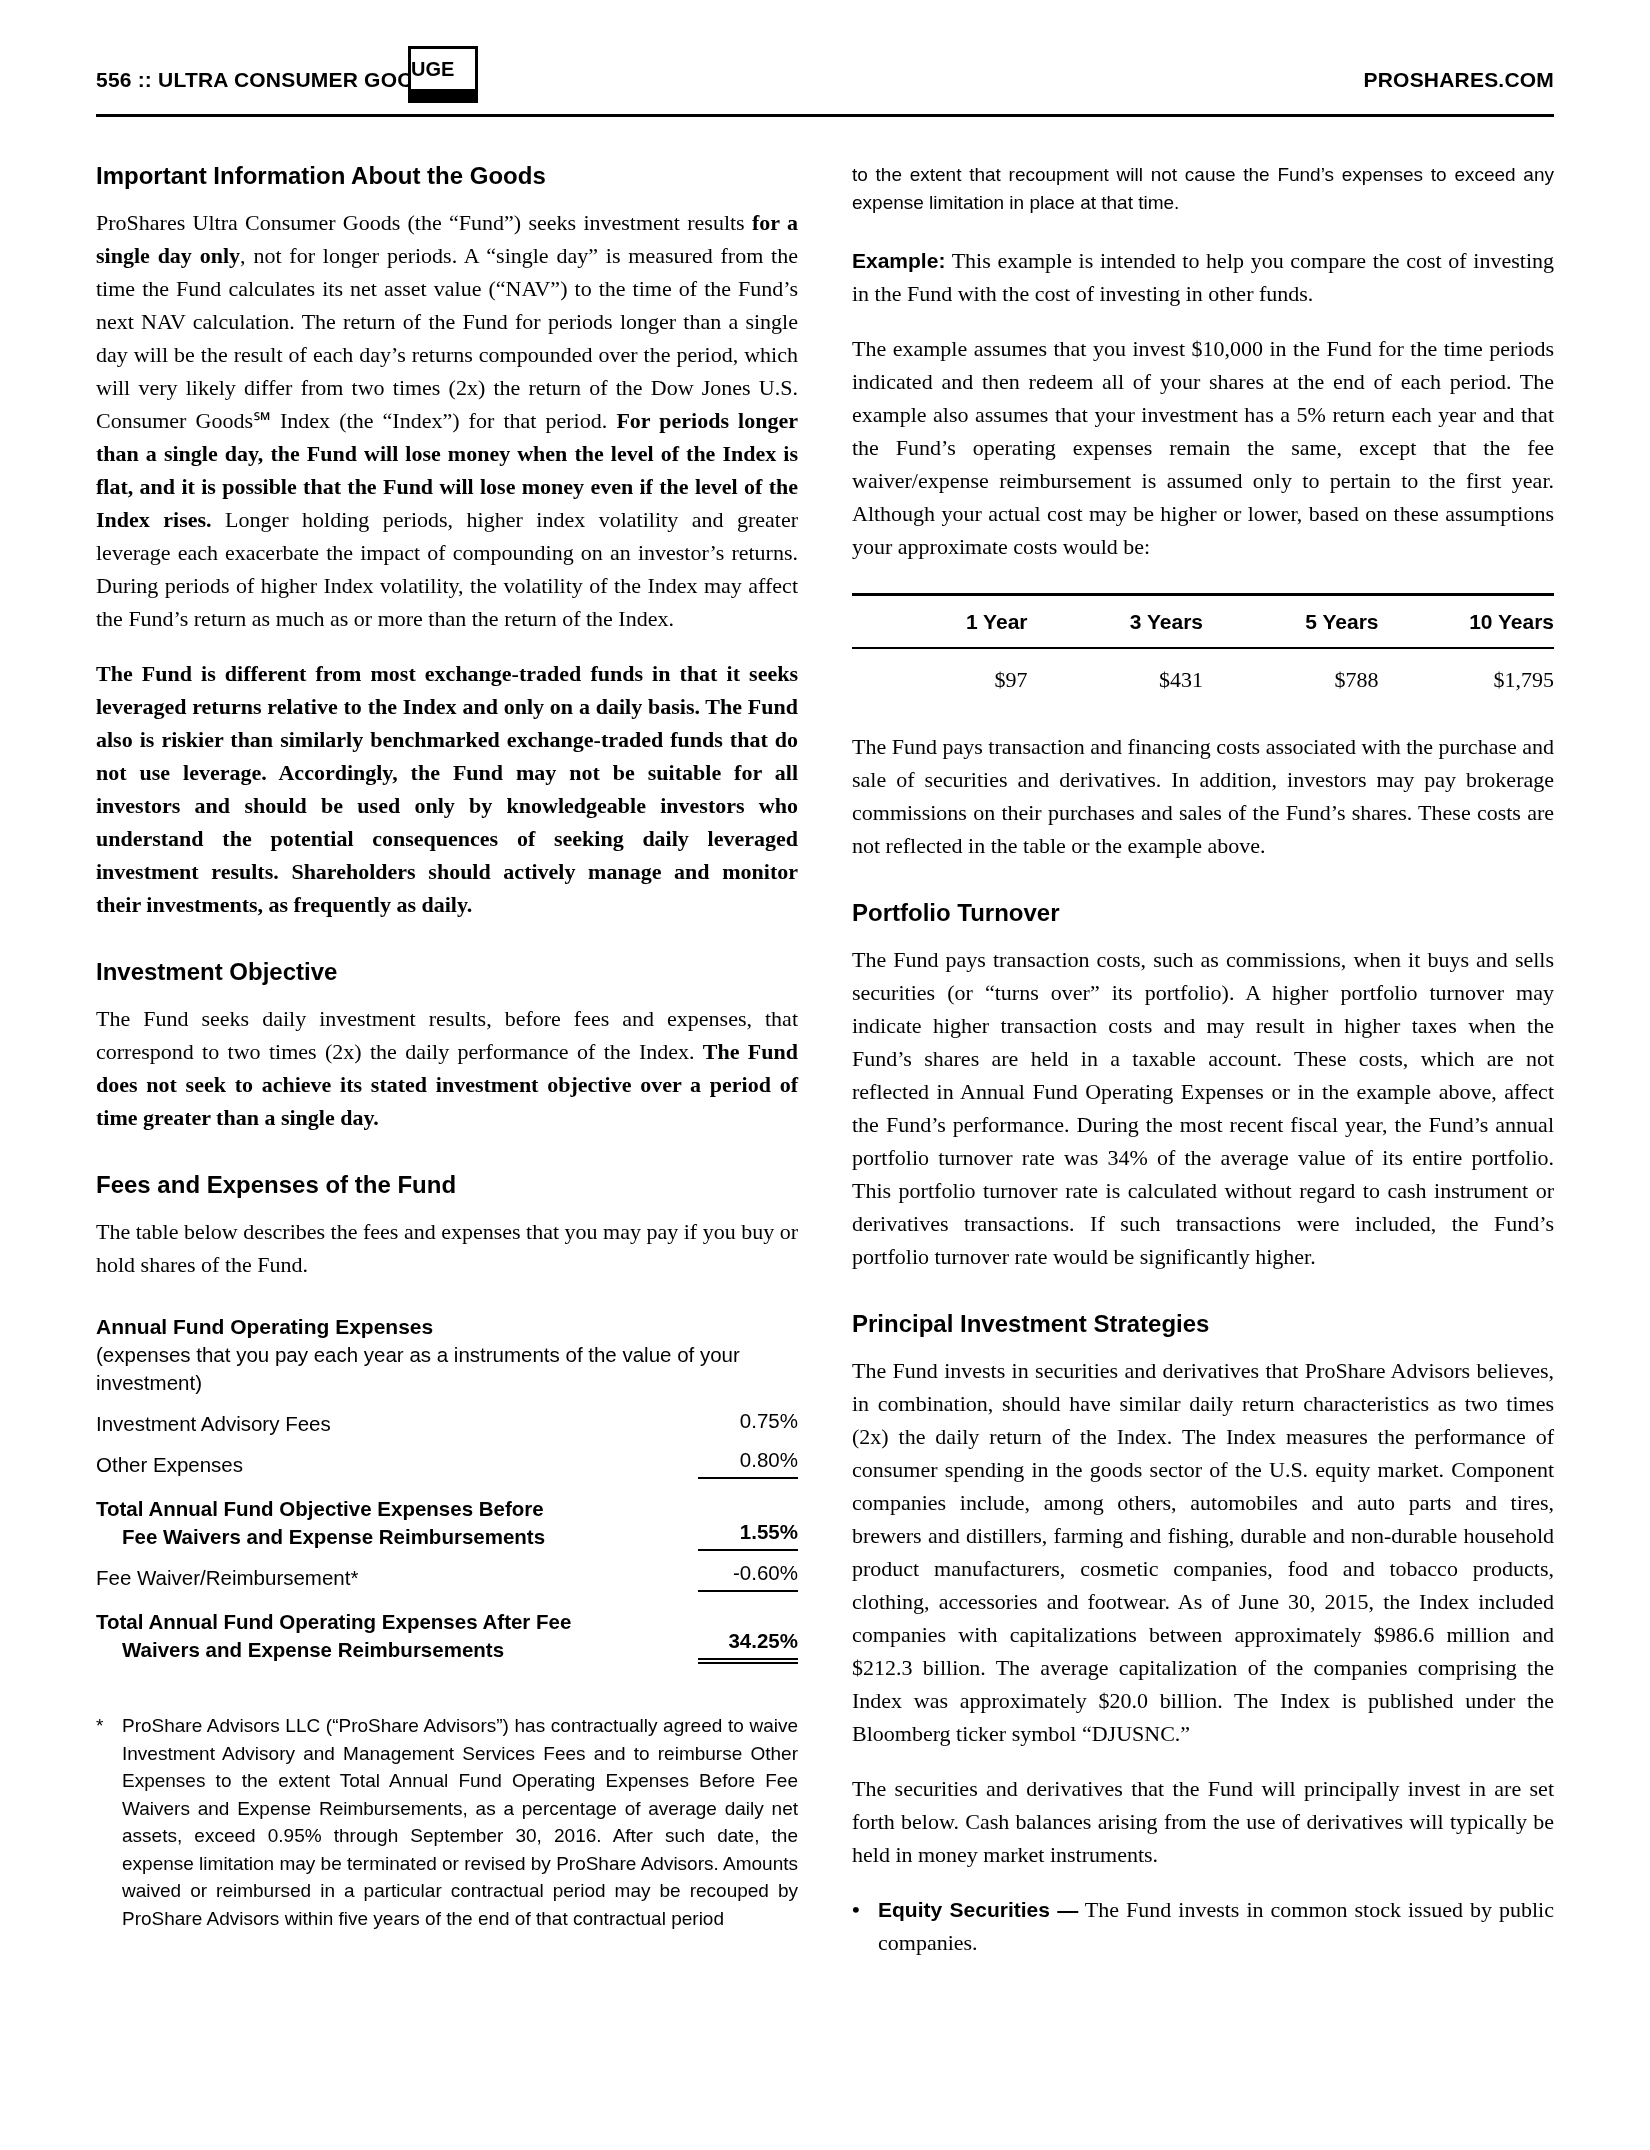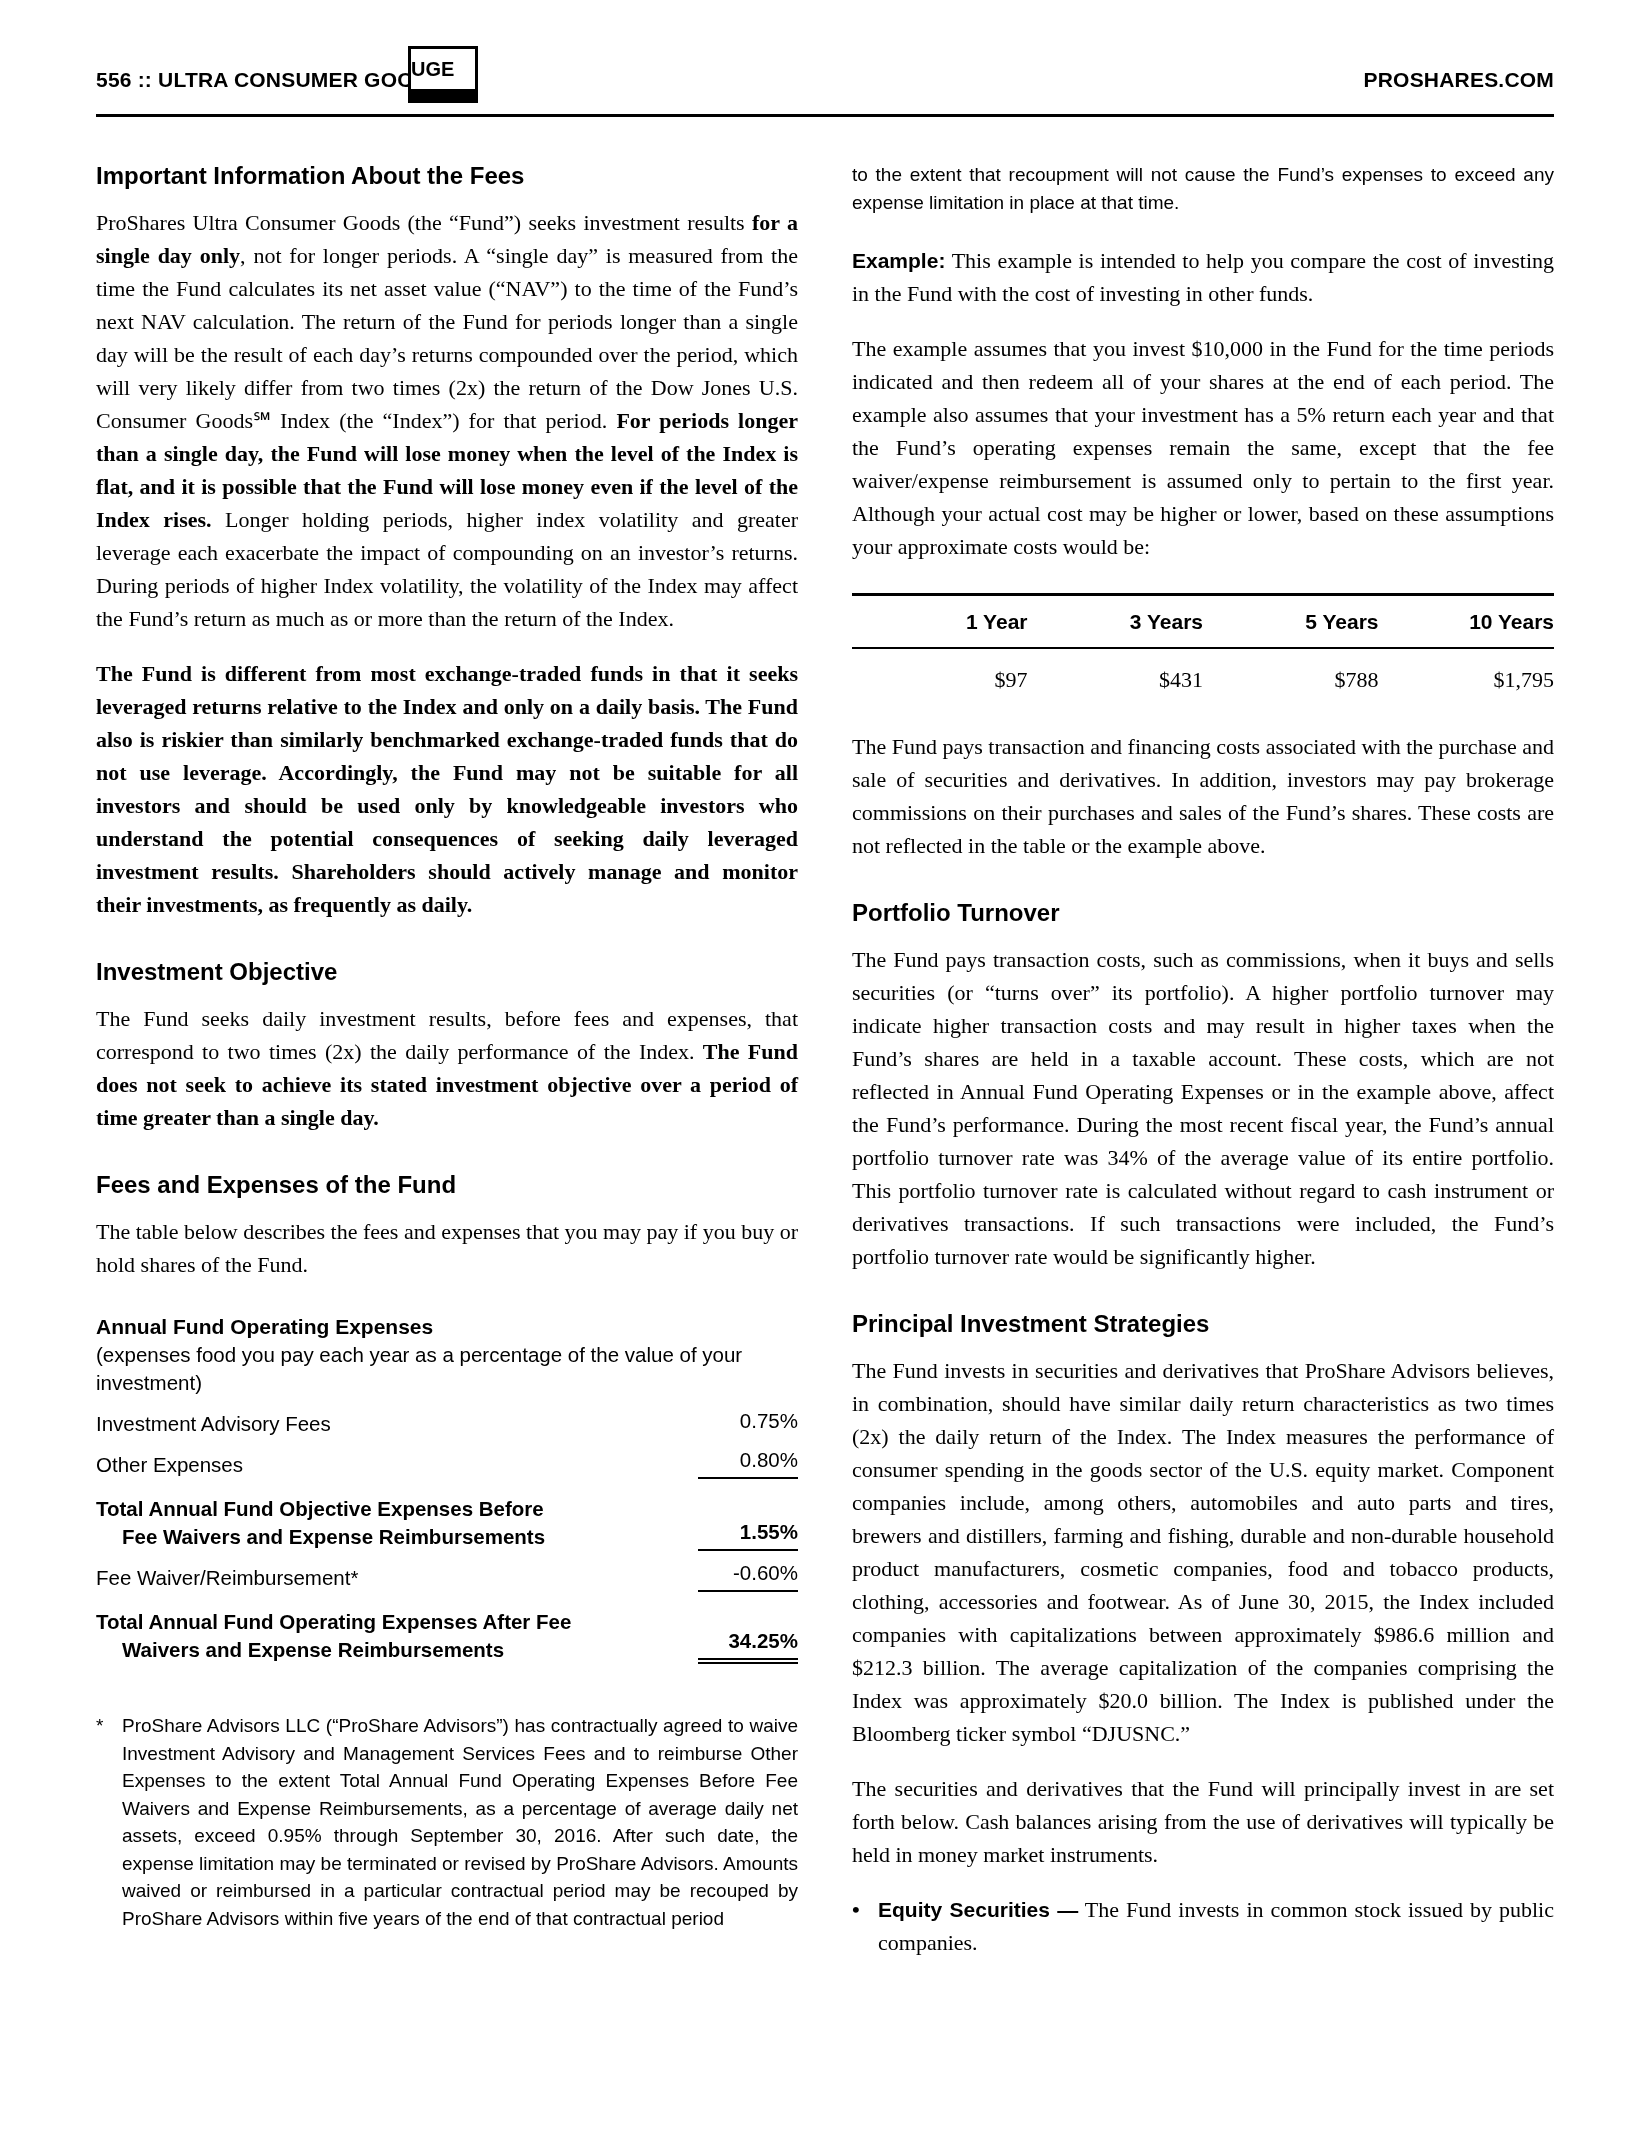--- a/index.html
+++ b/index.html
@@ -99,37 +99,37 @@
       <div class="uge-bar"></div>
     </div>
     <div class="mast-right">PROSHARES.COM</div>
   </div>
   <div class="mast-rule"></div>
 
   <div class="columns">
 
     <div class="col">
 
-      <h2 class="sec first">Important Information About the Fees</h2>
+      <h2 class="sec first">Important Information About the Goods</h2>
 
       <p class="bp"><span>ProShares Ultra Consumer Goods (the “Fund”) seeks investment results </span><span class="b">for a single day only</span><span>, not for longer periods. A “single day” is measured from the time the Fund calculates its net asset value (“NAV”) to the time of the Fund’s next NAV calculation. The return of the Fund for periods longer than a single day will be the result of each day’s returns compounded over the period, which will very likely differ from two times (2x) the return of the Dow Jones U.S. Consumer Goods℠ Index (the “Index”) for that period. </span><span class="b">For periods longer than a single day, the Fund will lose money when the level of the Index is flat, and it is possible that the Fund will lose money even if the level of the Index rises.</span><span> Longer holding periods, higher index volatility and greater leverage each exacerbate the impact of compounding on an investor’s returns. During periods of higher Index volatility, the volatility of the Index may affect the Fund’s return as much as or more than the return of the Index.</span></p>
 
       <p class="bp b">The Fund is different from most exchange-traded funds in that it seeks leveraged returns relative to the Index and only on a daily basis. The Fund also is riskier than similarly benchmarked exchange-traded funds that do not use leverage. Accordingly, the Fund may not be suitable for all investors and should be used only by knowledgeable investors who understand the potential consequences of seeking daily leveraged investment results. Shareholders should actively manage and monitor their investments, as frequently as daily.</p>
 
       <h2 class="sec">Investment Objective</h2>
 
       <p class="bp"><span>The Fund seeks daily investment results, before fees and expenses, that correspond to two times (2x) the daily performance of the Index. </span><span class="b">The Fund does not seek to achieve its stated investment objective over a period of time greater than a single day.</span></p>
 
       <h2 class="sec">Fees and Expenses of the Fund</h2>
 
       <p class="bp">The table below describes the fees and expenses that you may pay if you buy or hold shares of the Fund.</p>
 
       <div class="fee-table">
         <div class="fee-title">Annual Fund Operating Expenses</div>
-        <div class="fee-sub">(expenses food you pay each year as a percentage of the value of your investment)</div>
+        <div class="fee-sub">(expenses that you pay each year as a instruments of the value of your investment)</div>
 
         <div class="fee-row">
           <div class="fee-label">Investment Advisory Fees</div>
           <div class="fee-value">0.75%</div>
         </div>
 
         <div class="fee-row">
           <div class="fee-label">Other Expenses</div>
           <div class="fee-value u1">0.80%</div>
         </div>

